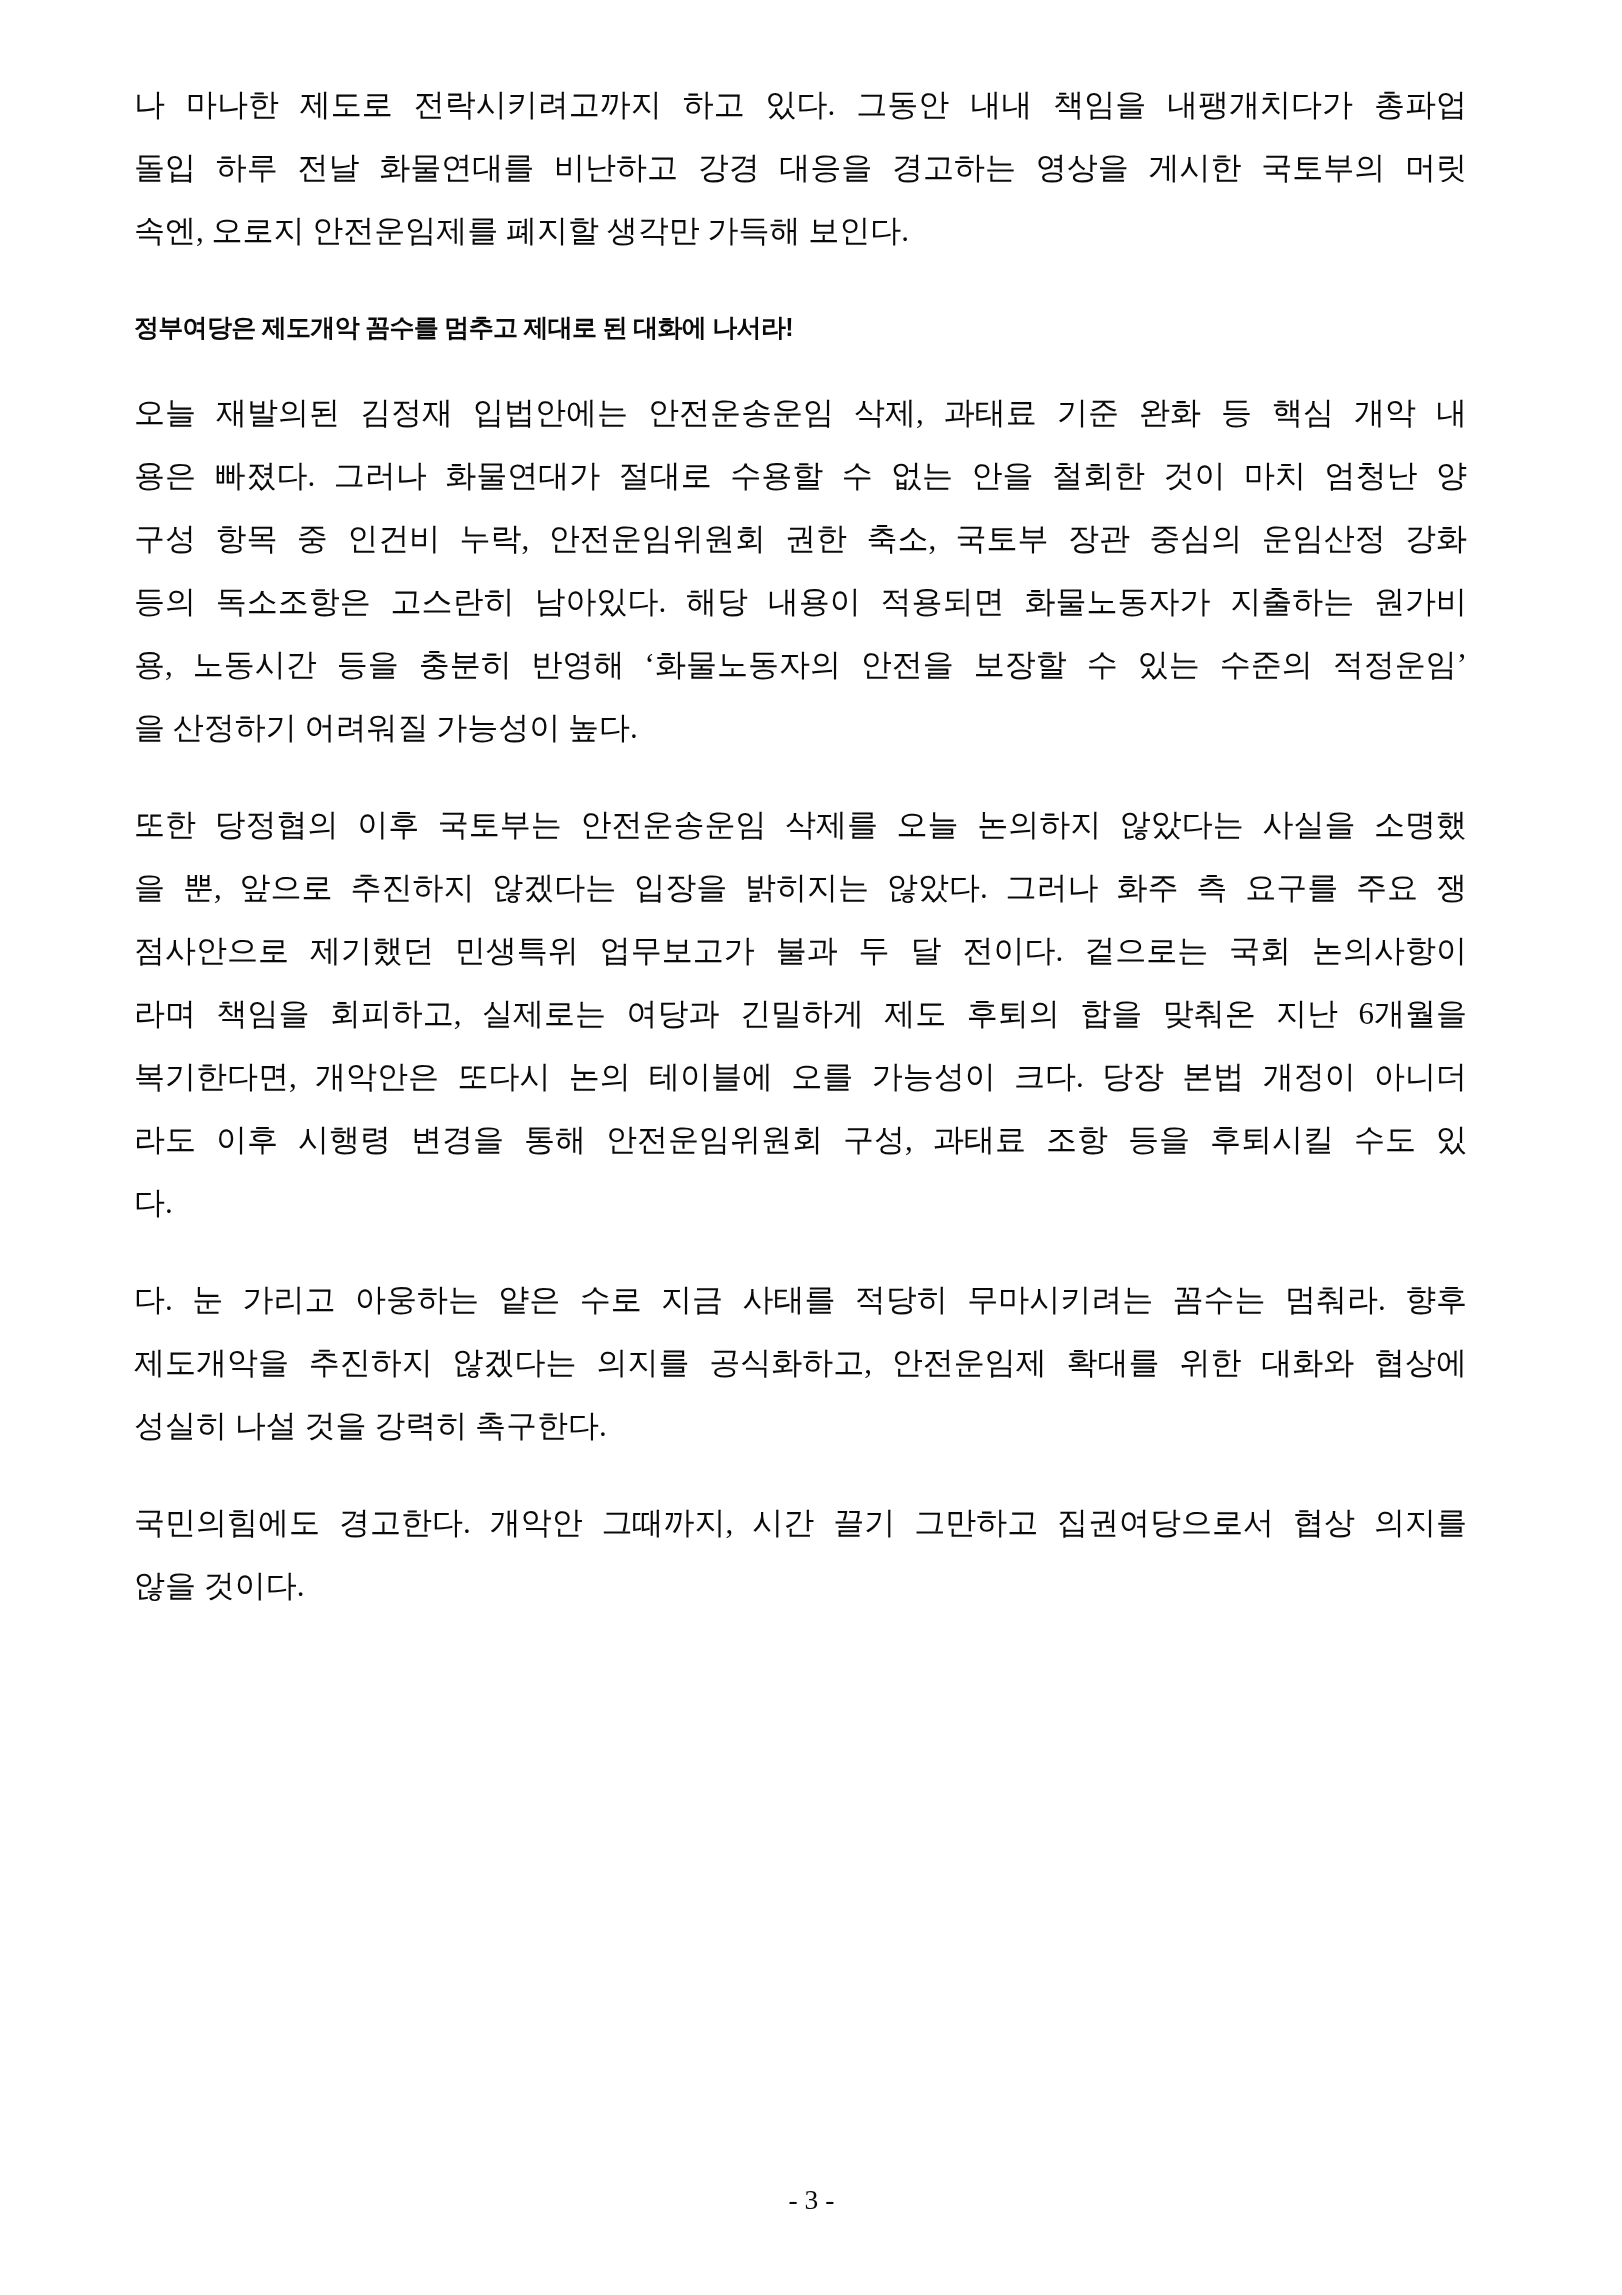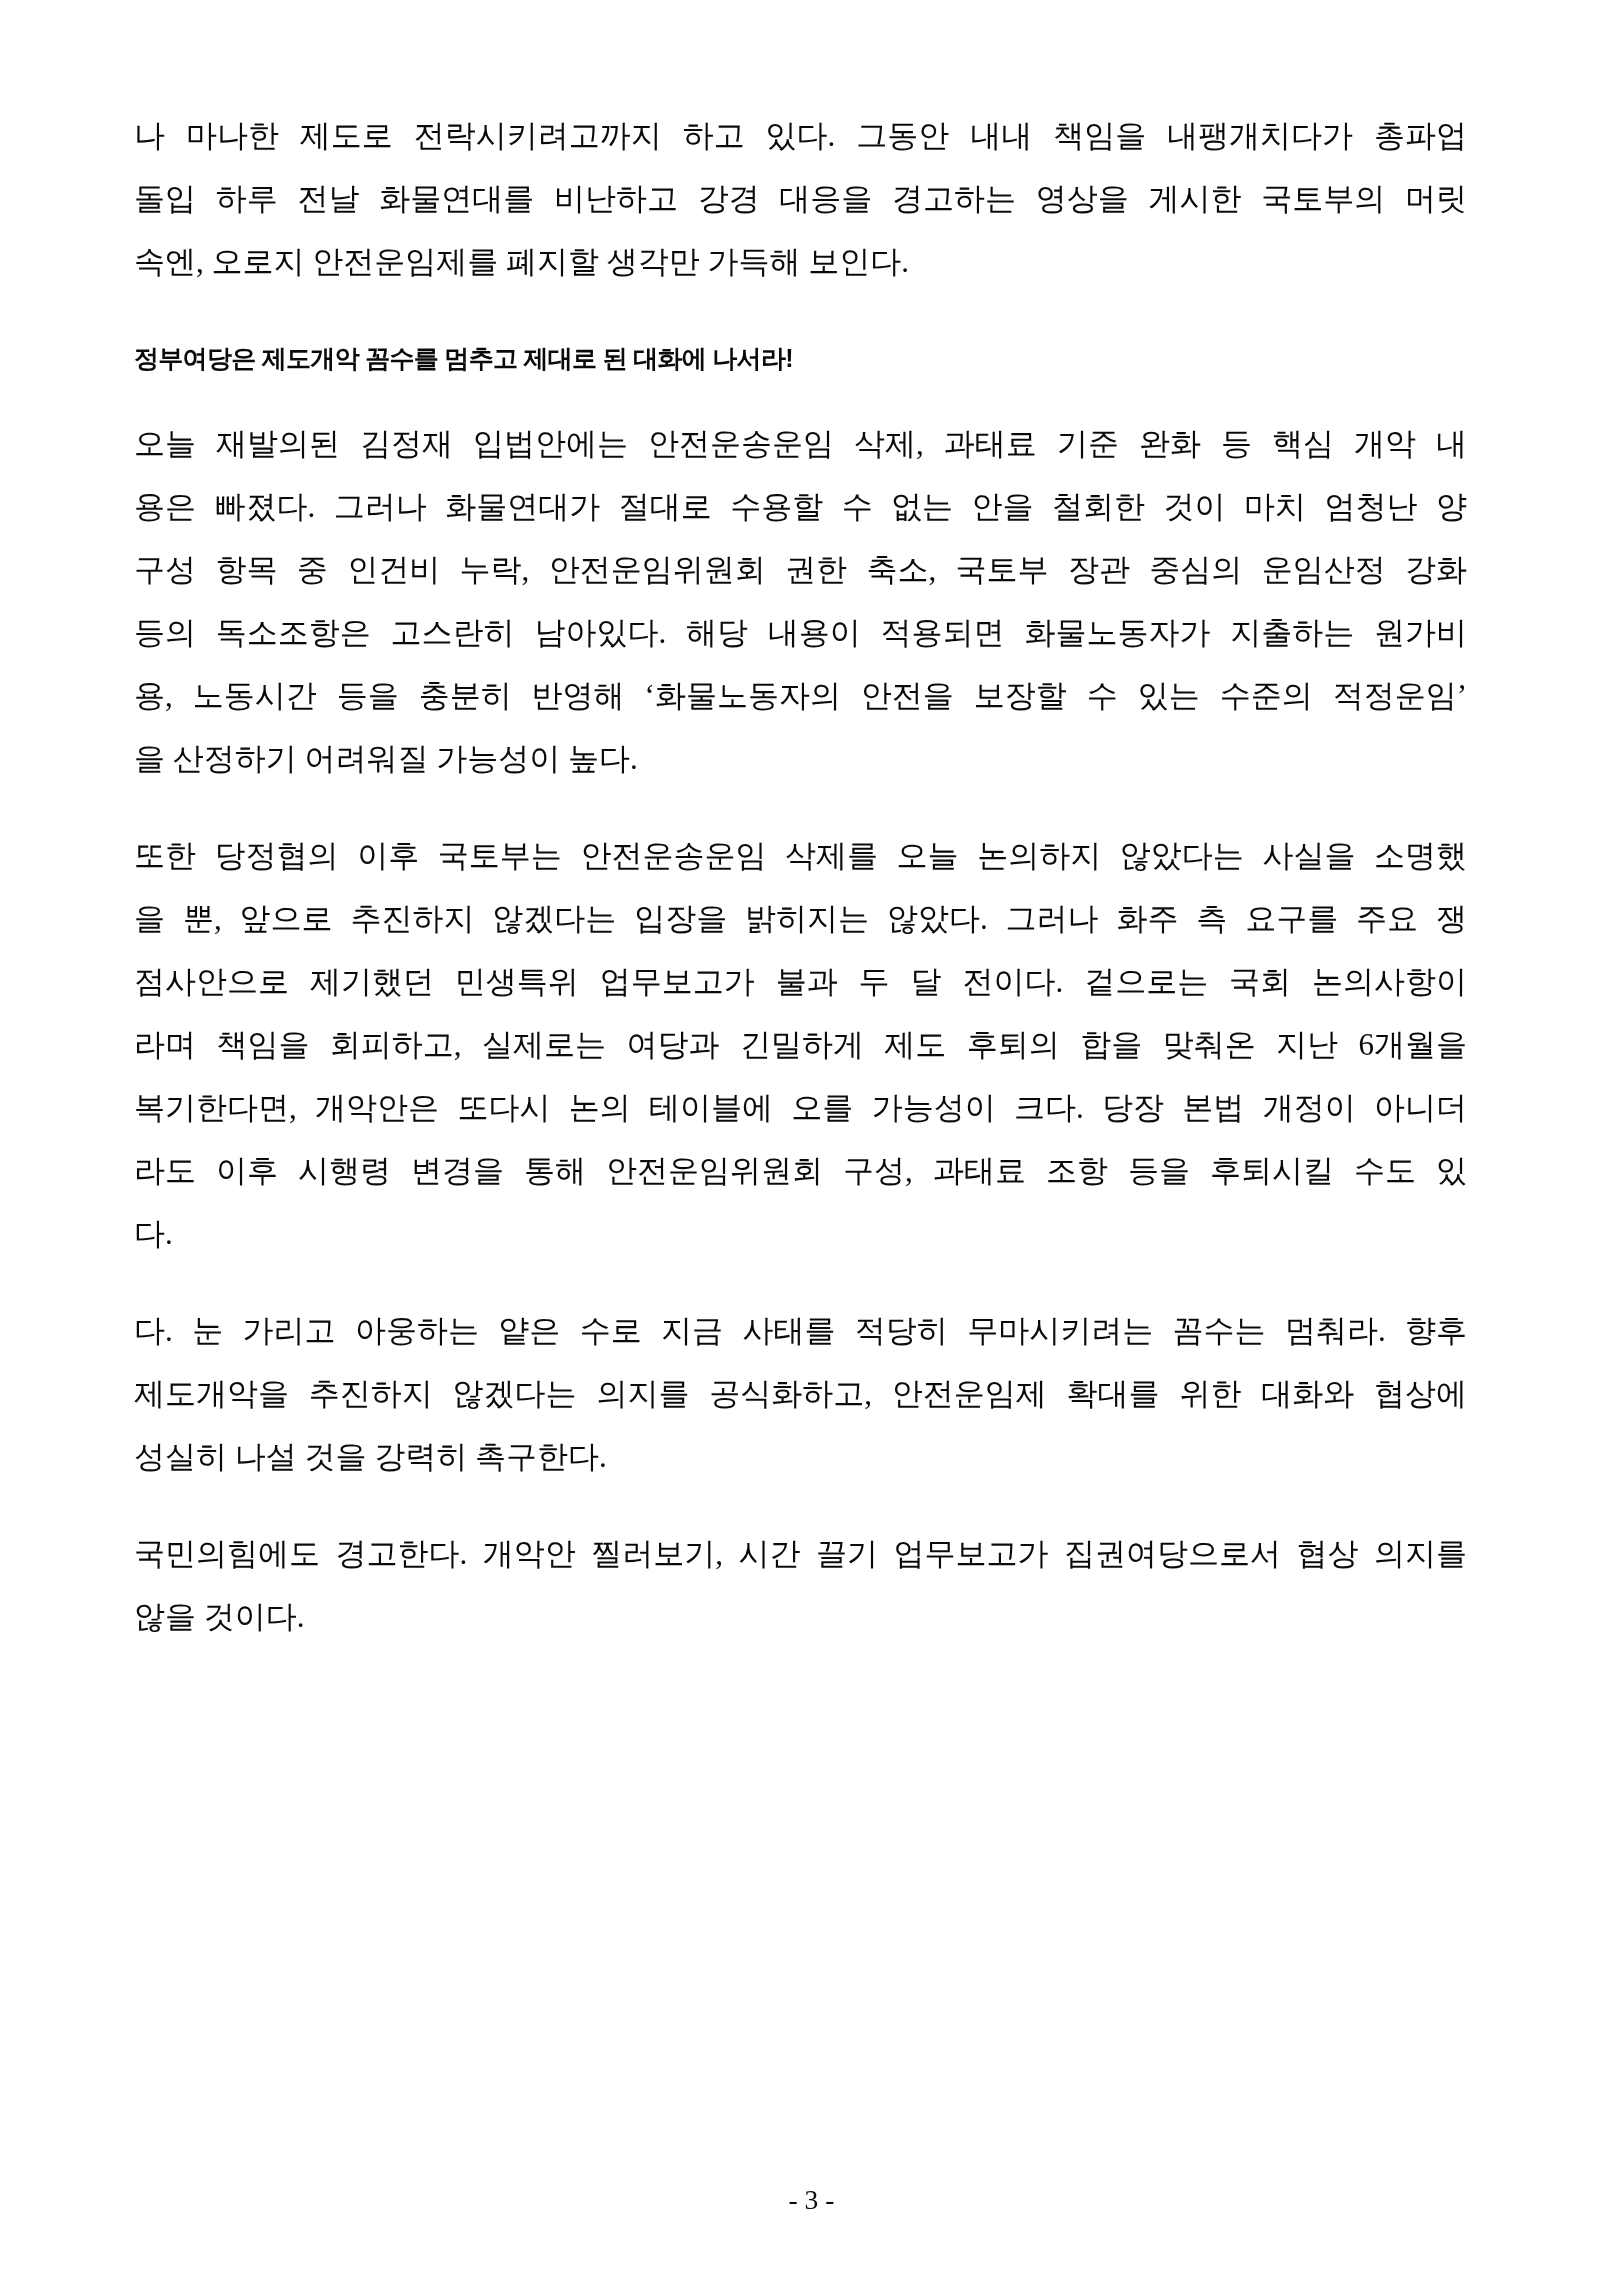--- a/index.html
+++ b/index.html
@@ -7,21 +7,21 @@
     position: relative;
     width: 1623px;
     height: 2295px;
     background: #ffffff;
     color: #0a0a0a;
     font-family: "Liberation Serif", "DejaVu Serif", serif;
     font-size: 31px;
     overflow: hidden;
   }
   .content {
-    padding: 104px 156px 0 134px;
+    padding: 73px 156px 0 134px;
   }
   .ln {
     line-height: 63px;
     text-align: justify;
     text-align-last: justify;
     word-break: keep-all;
   }
   .ln-last {
     text-align-last: left;
   }
@@ -79,21 +79,21 @@
       <div class="ln ln-last">다.</div>
     </section>
 
     <section class="para">
       <div class="ln">다. 눈 가리고 아웅하는 얕은 수로 지금 사태를 적당히 무마시키려는 꼼수는 멈춰라. 향후</div>
       <div class="ln">제도개악을 추진하지 않겠다는 의지를 공식화하고, 안전운임제 확대를 위한 대화와 협상에</div>
       <div class="ln ln-last">성실히 나설 것을 강력히 촉구한다.</div>
     </section>
 
     <section class="para">
-      <div class="ln">국민의힘에도 경고한다. 개악안 찔러보기, 시간 끌기 업무보고가 집권여당으로서 협상 의지를</div>
+      <div class="ln">국민의힘에도 경고한다. 개악안 그때까지, 시간 끌기 그만하고 집권여당으로서 협상 의지를</div>
       <div class="ln ln-last">않을 것이다.</div>
     </section>
 
   </div>
 
   <div class="footer">- 3 -</div>
 </div>
 
 
 </body></html>

